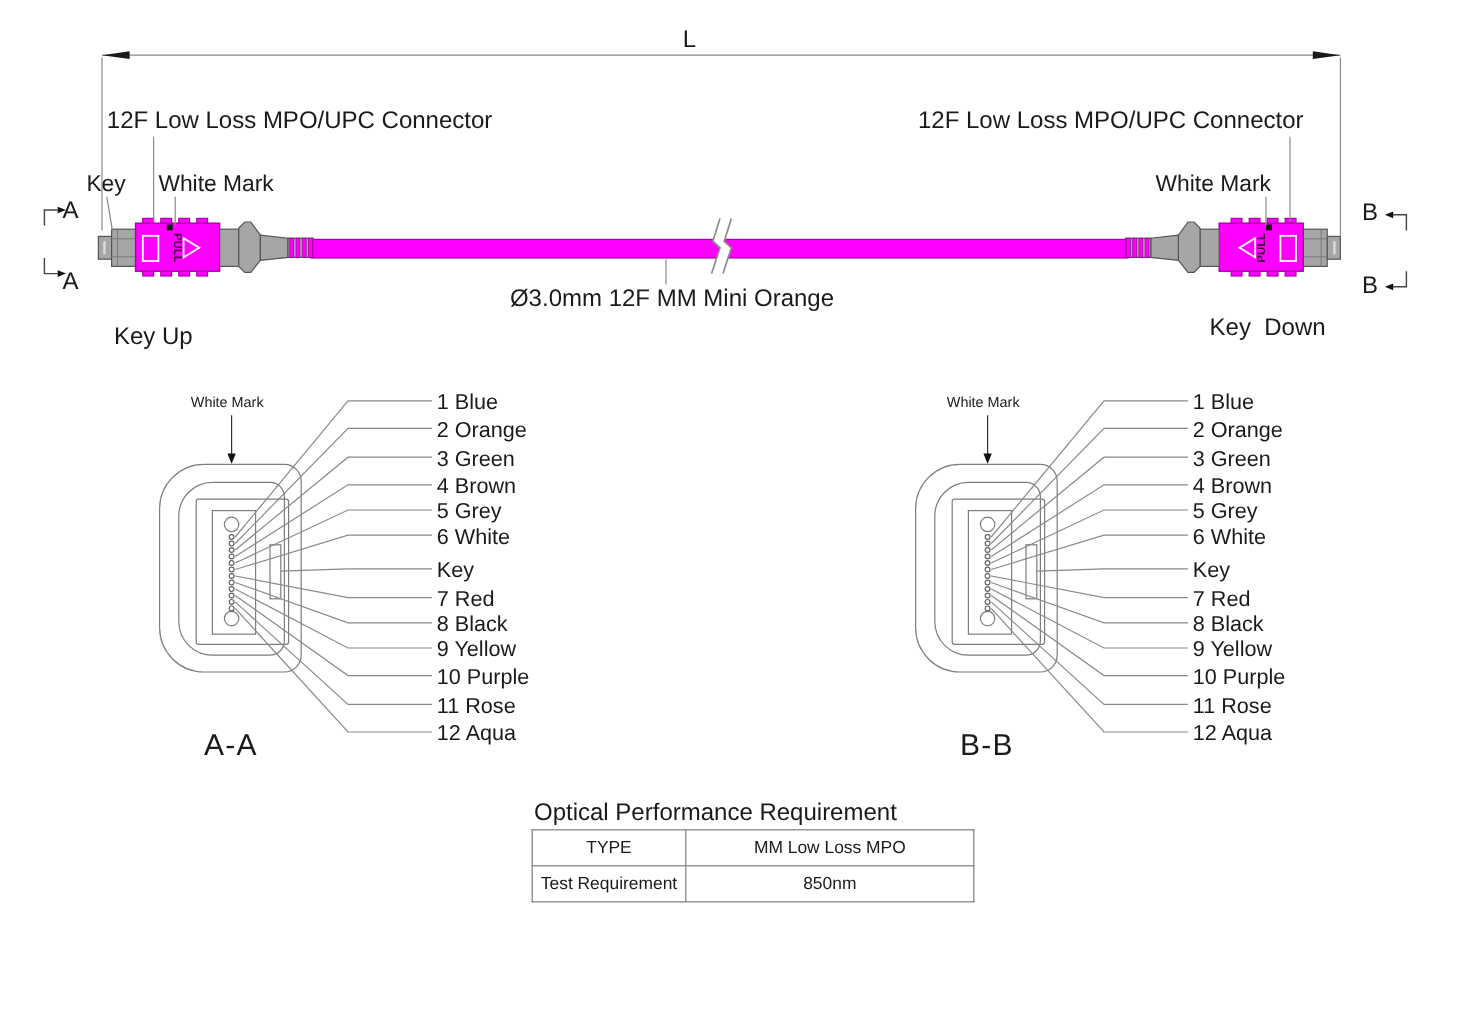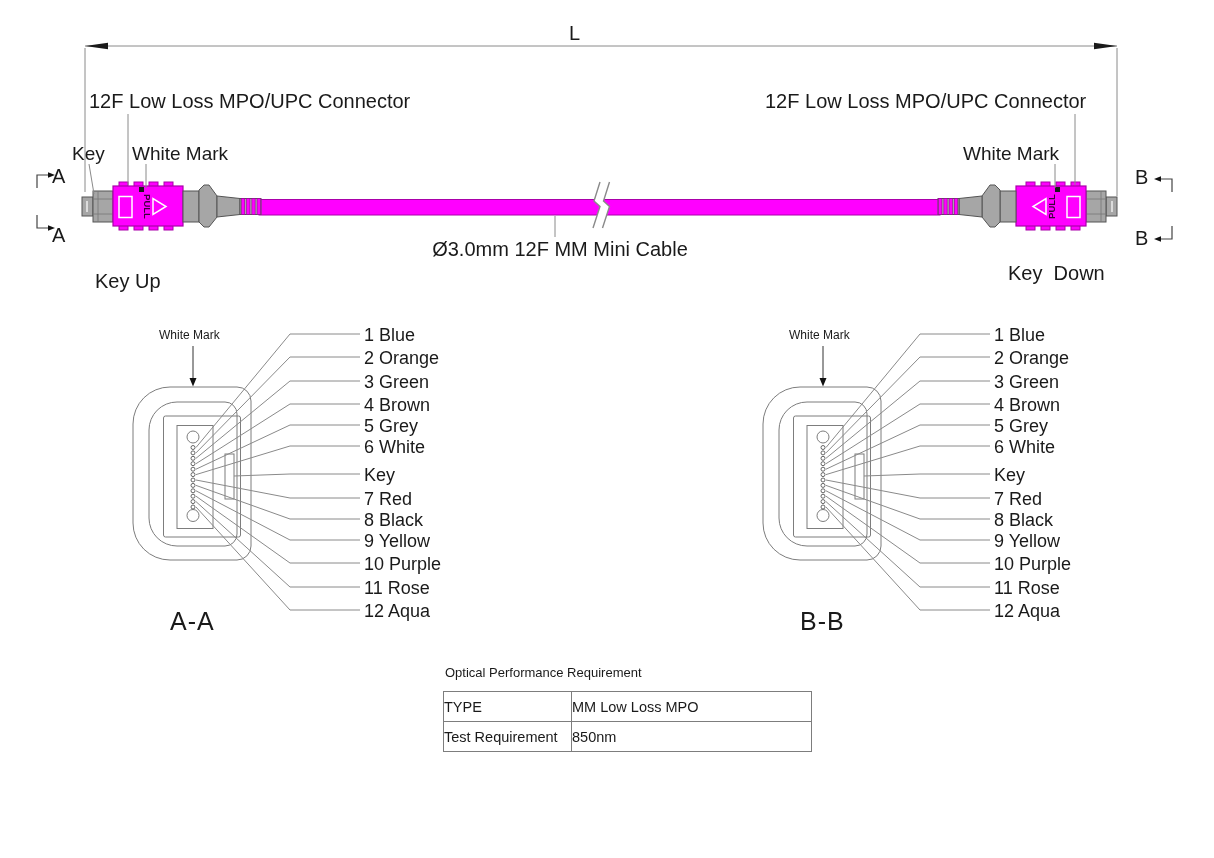--- a/index.html
+++ b/index.html
@@ -9,21 +9,21 @@
   .lbl{position:absolute;white-space:pre;line-height:1.1;}
   .f20{font-size:20px;}
   .f19{font-size:19px;}
   .f13{font-size:18px;}
   .f12{font-size:12px;}
   .sec-title{font-size:25px;letter-spacing:1px;}
   .center{text-align:center;}
   
   #perf-table{position:absolute;left:443px;top:691px;border-collapse:collapse;
               font-size:14.5px;}
-  #perf-table td{border:1px solid #7d7d7d;height:29px;text-align:left;
+  #perf-table td{border:1px solid #7d7d7d;height:29px;text-align:center;
                  vertical-align:middle;padding:0;}
   #perf-table td.c1{width:127px;}
   #perf-table td.c2{width:239px;}
 </style>
 </head>
 <body>
 
 <div id="canvas">
 
   <svg id="linework" width="1214" height="858" viewBox="0 0 1214 858">
@@ -168,21 +168,21 @@
   <div class="lbl f19" style="left:963px;top:144px;">White Mark</div>
 
   <div class="lbl f20" style="left:52px;top:165px;">A</div>
   <div class="lbl f20" style="left:52px;top:224px;">A</div>
   <div class="lbl f20" style="left:1135px;top:166px;">B</div>
   <div class="lbl f20" style="left:1135px;top:227px;">B</div>
 
   <div class="lbl f20" style="left:95px;top:270px;">Key Up</div>
   <div class="lbl f20" style="left:1008px;top:262px;">Key  Down</div>
 
-  <div class="lbl f20 center" style="left:424px;top:238px;width:272px;">Ø3.0mm 12F MM Mini Cable</div>
+  <div class="lbl f20 center" style="left:424px;top:238px;width:272px;">Ø3.0mm 12F MM Mini Orange</div>
 
   <div class="lbl f12" style="left:159px;top:329px;">White Mark</div>
   <div class="lbl sec-title" style="left:170px;top:608px;">A-A</div>
   <div class="lbl f13" style="left:364px;top:326px;">1 Blue</div>
   <div class="lbl f13" style="left:364px;top:349px;">2 Orange</div>
   <div class="lbl f13" style="left:364px;top:373px;">3 Green</div>
   <div class="lbl f13" style="left:364px;top:396px;">4 Brown</div>
   <div class="lbl f13" style="left:364px;top:417px;">5 Grey</div>
   <div class="lbl f13" style="left:364px;top:438px;">6 White</div>
   <div class="lbl f13" style="left:364px;top:466px;">Key</div>
@@ -202,21 +202,21 @@
   <div class="lbl f13" style="left:994px;top:417px;">5 Grey</div>
   <div class="lbl f13" style="left:994px;top:438px;">6 White</div>
   <div class="lbl f13" style="left:994px;top:466px;">Key</div>
   <div class="lbl f13" style="left:994px;top:490px;">7 Red</div>
   <div class="lbl f13" style="left:994px;top:511px;">8 Black</div>
   <div class="lbl f13" style="left:994px;top:532px;">9 Yellow</div>
   <div class="lbl f13" style="left:994px;top:555px;">10 Purple</div>
   <div class="lbl f13" style="left:994px;top:579px;">11 Rose</div>
   <div class="lbl f13" style="left:994px;top:602px;">12 Aqua</div>
 
-  <div class="lbl" style="left:445px;top:666px;font-size:13px;">Optical Performance Requirement</div>
+  <div class="lbl" style="left:445px;top:666px;font-size:20px;">Optical Performance Requirement</div>
   <table id="perf-table">
     <tbody>
         <tr>
       <td class="c1">TYPE</td>
       <td class="c2">MM Low Loss MPO</td>
     </tr>
     <tr>
       <td class="c1">Test Requirement</td>
       <td class="c2">850nm</td>
     </tr>

